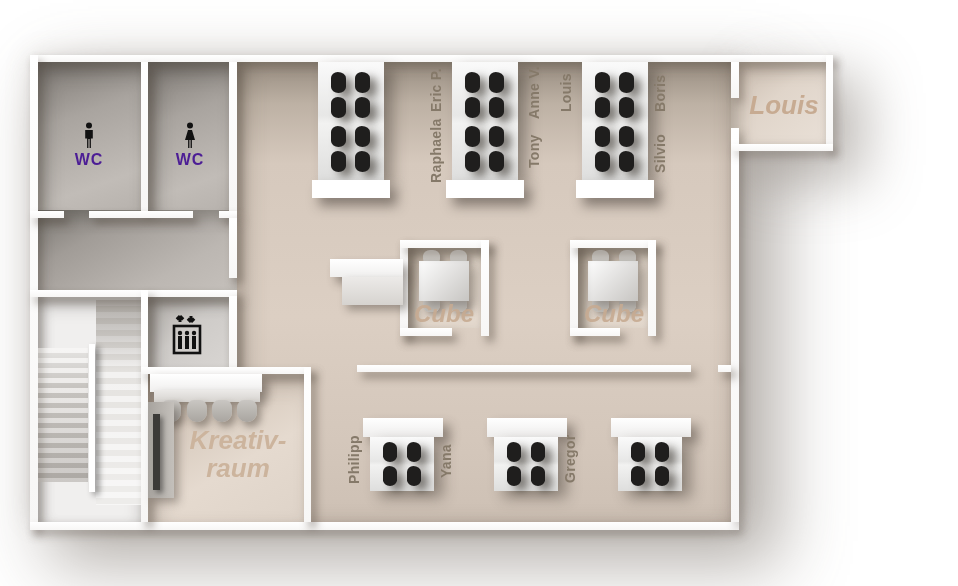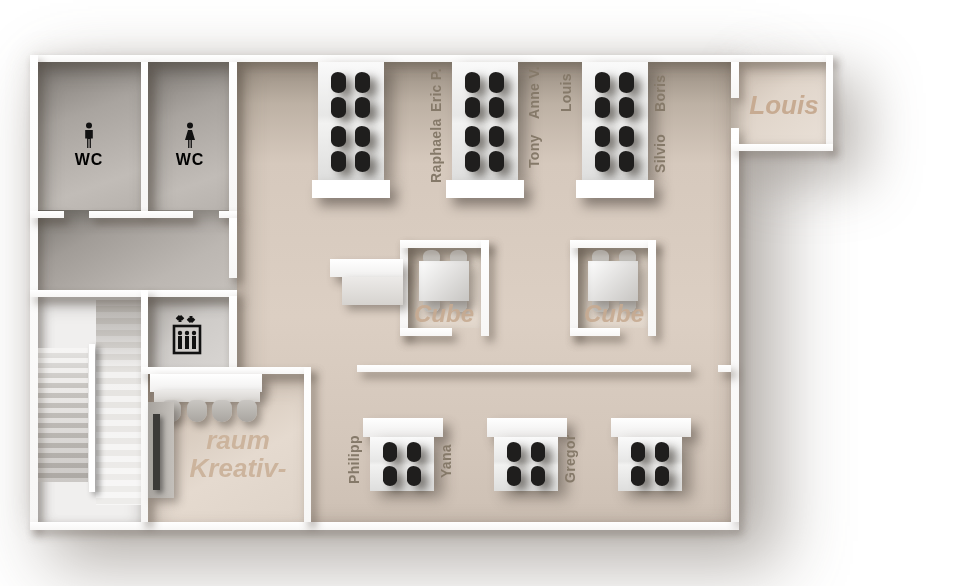--- a/index.html
+++ b/index.html
@@ -50,21 +50,21 @@
   .stairs-l{position:absolute;background:repeating-linear-gradient(180deg,#eceae8 0 5px,#c6c3bf 5px 10px);}
   .stairs-l:after{content:"";position:absolute;inset:0;background:linear-gradient(180deg,rgba(255,255,255,.55),rgba(0,0,0,0) 30%,rgba(70,62,55,.2) 100%);}
   .stairs-r{position:absolute;background:repeating-linear-gradient(180deg,#f3f2f1 0 6px,#e4e2df 6px 12px);}
   .stairs-r:after{content:"";position:absolute;inset:0;background:linear-gradient(180deg,rgba(75,67,58,.4),rgba(0,0,0,0) 35%,rgba(255,255,255,.35) 90%);}
   .rail{position:absolute;background:#ffffff;box-shadow:4px 3px 6px rgba(0,0,0,.45);}
   
   .vlabel{position:absolute;writing-mode:vertical-rl;transform:rotate(180deg);
     display:flex;align-items:center;justify-content:center;
     font-weight:bold;font-size:14px;color:#857969;letter-spacing:.3px;white-space:nowrap;}
   .room-label{position:absolute;font-style:italic;font-weight:bold;color:#c7ab92;text-align:center;}
-  .wc-text{position:absolute;font-weight:bold;font-size:16px;color:#000000;text-align:center;letter-spacing:1px;}
+  .wc-text{position:absolute;font-weight:bold;font-size:16px;color:#4c1d95;text-align:center;letter-spacing:1px;}
   .icon{position:absolute;}
 </style>
 </head>
 <body>
 
 <div id="stage">
 
   <div class="bshadow main" style="left:30px;top:55px;width:709px;height:467px;"></div>
   <div class="bshadow annex" style="left:731px;top:55px;width:102px;height:96px;"></div>
 
@@ -273,17 +273,17 @@
         <circle cx="24" cy="21" r="2.2"></circle>
           <rect x="22" y="24" width="4" height="13"></rect>
       </g>
     </svg>
   </div>
 
   <div class="room-label" style="left:740px;top:90px;width:88px;font-size:26px;">Louis</div>
   <div class="room-label" style="left:404px;top:300px;width:80px;font-size:24px;opacity:.9;">Cube</div>
   <div class="room-label" style="left:574px;top:300px;width:80px;font-size:24px;opacity:.9;">Cube</div>
   <div class="room-label" style="left:168px;top:426px;width:140px;font-size:26px;line-height:1.08;color:#ccb49d;">
+    <div>Kreativ-</div>
     <div>raum</div>
-    <div>Kreativ-</div>
   </div>
 
 </div>
 
 </body></html>

